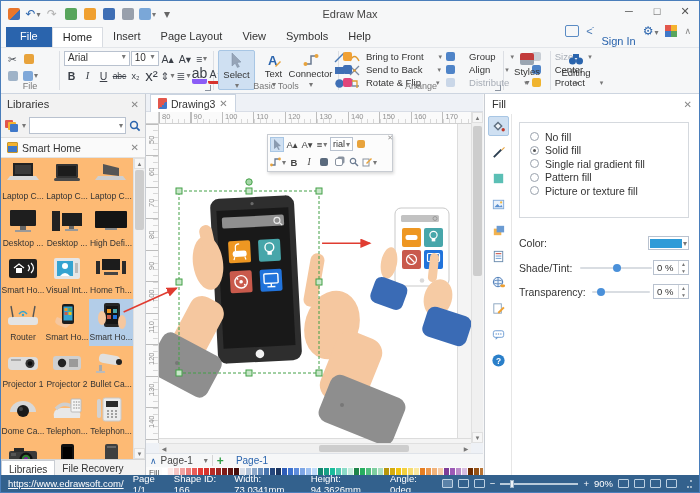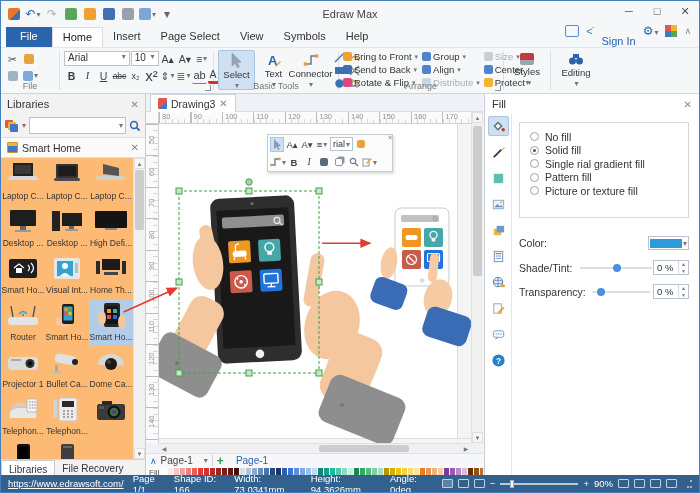--- a/index.html
+++ b/index.html
@@ -36,21 +36,21 @@
   .rbtn{display:inline-flex;align-items:center;justify-content:center;height:16px;min-width:15px;padding:0 2px;font-size:10.5px;color:#3a3f47;border-radius:2px;}
   .combo{display:inline-flex;align-items:flex-start;justify-content:space-between;border:1px solid #b9c2cf;background:#fff;height:15px;padding:0 3px;font-size:10px;color:#333;}
   .isq{width:10px;height:10px;border-radius:2px;display:inline-block;}
   .bigbtn{width:37px;height:100%;display:flex;flex-direction:column;align-items:center;justify-content:flex-start;padding-top:2px;font-size:9.5px;color:#333;border:1px solid transparent;border-radius:2px;gap:1px;}
   .bigbtn.active{background:#cfe0f2;border-color:#a8c6e4;}
   .bigbtn .bicon{height:16px;display:flex;align-items:center;}
   .shapegrid{display:grid;grid-template-columns:15px 15px;grid-auto-rows:13px;margin-left:3px;align-content:center;height:40px;}
   .shapegrid span{display:flex;align-items:center;justify-content:center;}
   .arr-cols{display:flex;gap:4px;}
   .arr-col{display:flex;flex-direction:column;}
-  .arr-item{display:flex;align-items:center;gap:2px;height:13px;font-size:9.5px;color:#333;white-space:nowrap;}
+  .arr-item{display:flex;align-items:center;gap:14px;height:13px;font-size:9.5px;color:#333;white-space:nowrap;}
   .arr-item.disabled{color:#a7adb6;}
   .arr-item .caret{font-size:7px;}
   
   .main{position:absolute;top:93px;left:0;right:0;height:383px;}
   
   .left-panel{position:absolute;left:0;top:0;width:145px;height:100%;background:#f2f2f2;border-right:1px solid #c9cdd3;}
   .lp-header{height:20px;display:flex;align-items:center;justify-content:space-between;padding:0 6px;font-size:11px;color:#333;background:#f2f2f2;}
   .lp-search{height:24px;display:flex;align-items:center;gap:3px;padding:0 4px;border-bottom:1px solid #ddd;}
   .lib-stack{width:13px;height:12px;position:relative;}
   .lib-stack i{position:absolute;width:8px;height:8px;border-radius:1px;}
@@ -182,21 +182,21 @@
       <div class="win-ctrl">□</div>
       <div class="win-ctrl">✕</div>
     </div>
   </div>
 
   <div class="tabrow">
     <div class="tab-file">File</div>
     <div id="tabs-center" style="display:flex;">
         <div class="tab active">Home</div>
         <div class="tab">Insert</div>
-        <div class="tab">Page Select</div>
+        <div class="tab">Page Layout</div>
         <div class="tab">View</div>
         <div class="tab">Symbols</div>
         <div class="tab">Help</div>
       </div>
     <div class="tabrow-right">
       <span class="tr-ic"></span>
       <span class="tr-share">&lt;˙</span>
       <span class="signin">Sign In</span>
       <span class="gear">⚙<span class="caret">▾</span></span>
       <span class="pinwheel">
@@ -255,21 +255,21 @@
         <span class="rbtn" style="font-size:9px">x₂</span>
         <span class="rbtn" style="font-size:15px">x²</span>
         <span class="rbtn">
             <span>⇕</span>
             <span class="caret">▾</span>
           </span>
         <span class="rbtn">
             <span>≣</span>
             <span class="caret">▾</span>
           </span>
-        <span class="rbtn" style="font-size:11px;border-bottom:1px solid #8b5cf6">ab</span>
+        <span class="rbtn" style="font-size:14px;border-bottom:5px solid #8b5cf6">ab</span>
         <span class="rbtn" style="border-bottom:3px solid #d6322d">
             <span>A</span>
             <span class="caret">▾</span>
           </span>
       </div>
       <div class="launcher"></div>
     </div>
     <div class="rsep"></div>
 
     <div class="rgroup" style="width:124px;display:flex">
@@ -569,20 +569,28 @@
             <div class="li-label">Smart Ho...</div>
           </div>
           <div class="lib-item">
             <div class="li-icon"><svg width="38" height="28" viewBox="0 0 38 28">
                 <rect x="4" y="8" width="30" height="13" rx="4" fill="#dcdcdc"></rect>
                 <circle cx="26" cy="14.5" r="4.5" fill="#333"></circle>
                 <circle cx="26" cy="14.5" r="2.3" fill="#0d0d0d"></circle>
                 <rect x="7" y="10" width="10" height="2" fill="#aaa"></rect>
               </svg></div>
             <div class="li-label">Projector 1</div>
+          </div>
+          <div class="lib-item">
+            <div class="li-icon"><svg width="38" height="28" viewBox="0 0 38 28">
+                <rect x="5" y="7" width="28" height="14" rx="3" fill="#cfcfcf"></rect>
+                <circle cx="14" cy="14" r="4.2" fill="#222"></circle>
+                <rect x="21" y="10" width="9" height="8" fill="#9a9a9a"></rect>
+              </svg></div>
+            <div class="li-label">Projector 2</div>
           </div>
           <div class="lib-item">
             <div class="li-icon"><svg width="38" height="28" viewBox="0 0 38 28">
                 <rect x="7" y="6" width="21" height="9" rx="4" transform="rotate(10 18 10)" fill="#e0e0e0"></rect>
                 <circle cx="27" cy="13" r="3" fill="#222"></circle>
                 <rect x="7" y="16" width="3" height="7" fill="#aaa"></rect>
                 <rect x="4" y="22" width="9" height="2" fill="#bbb"></rect>
               </svg></div>
             <div class="li-label">Bullet Ca...</div>
           </div>

